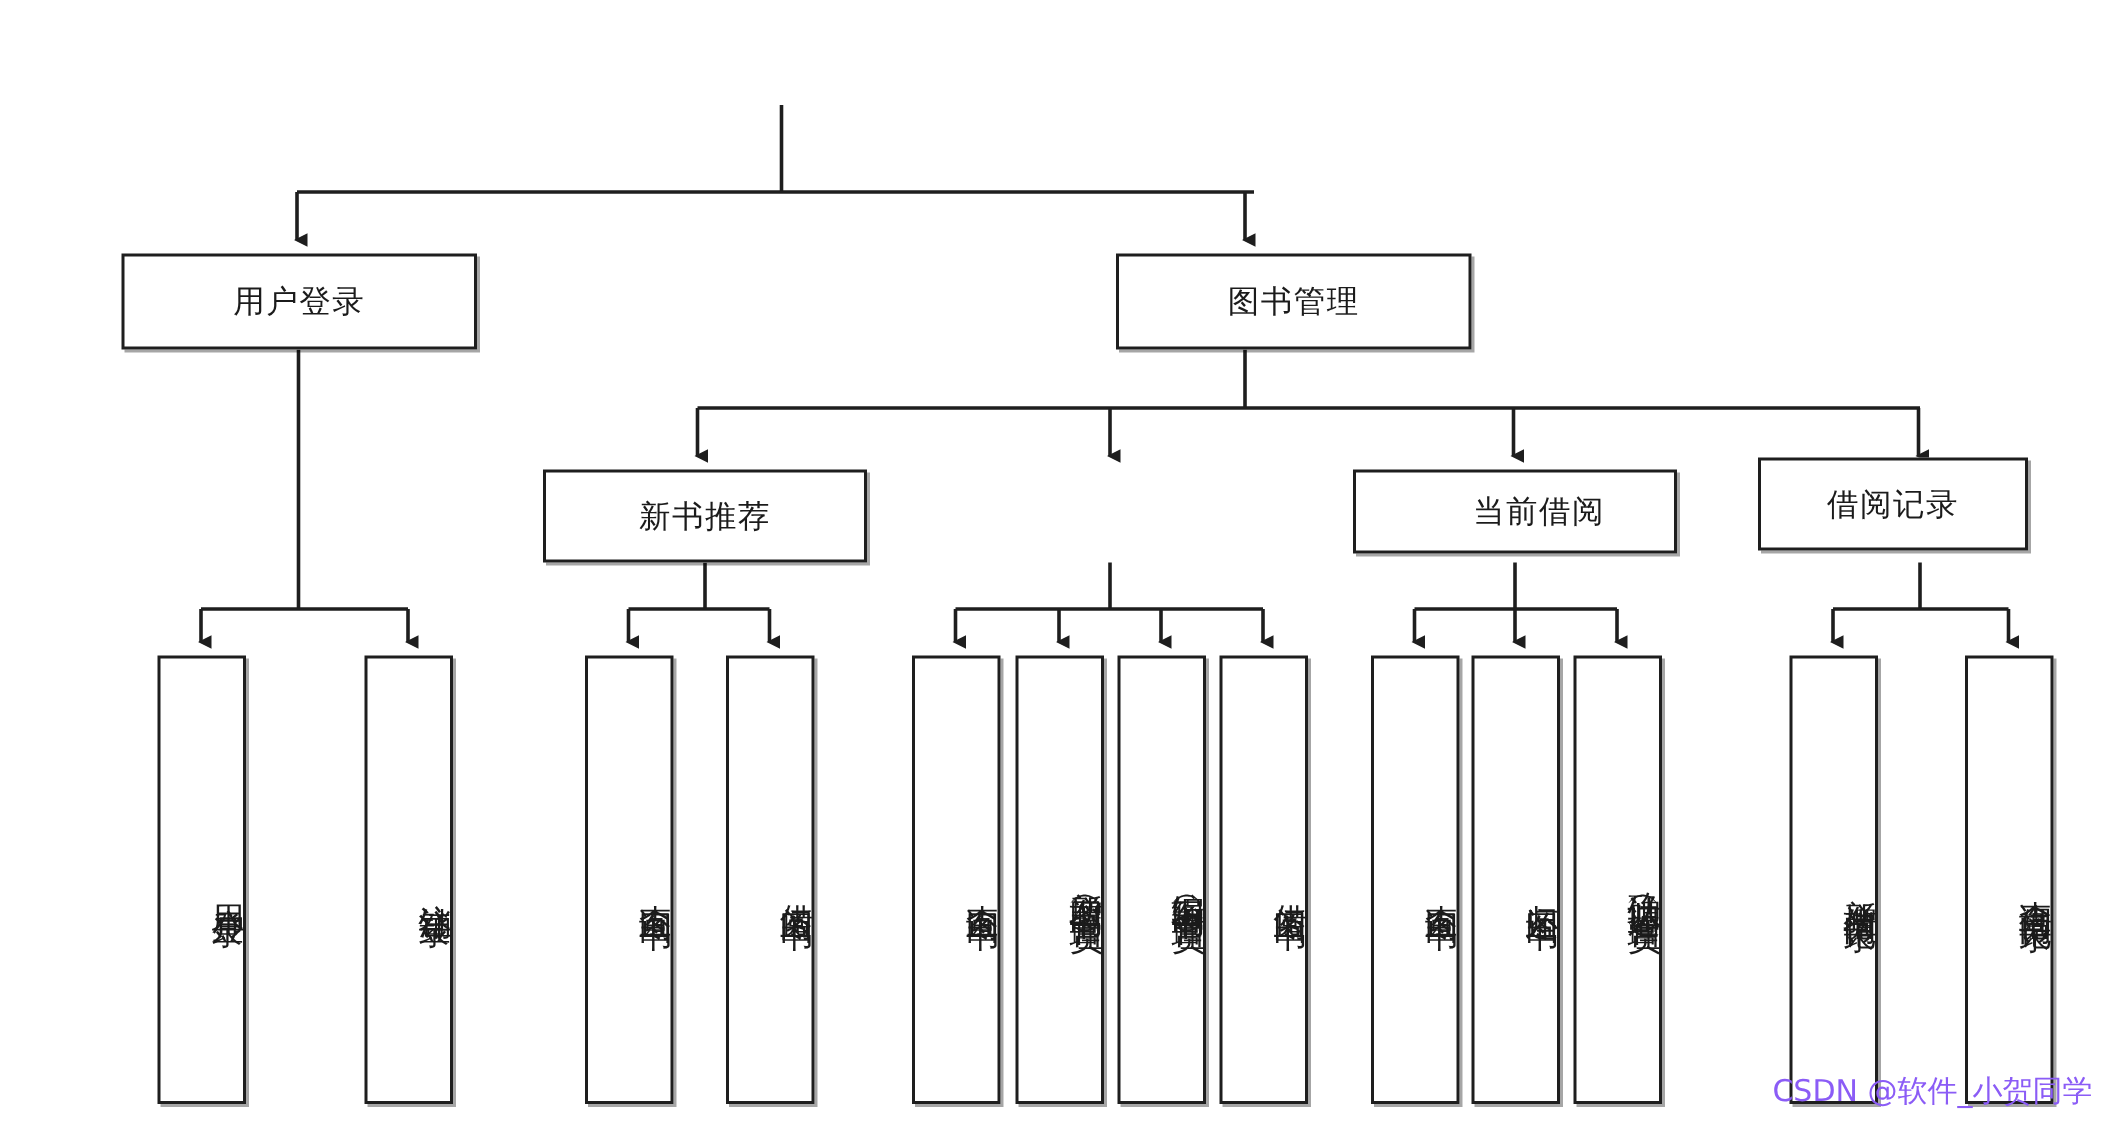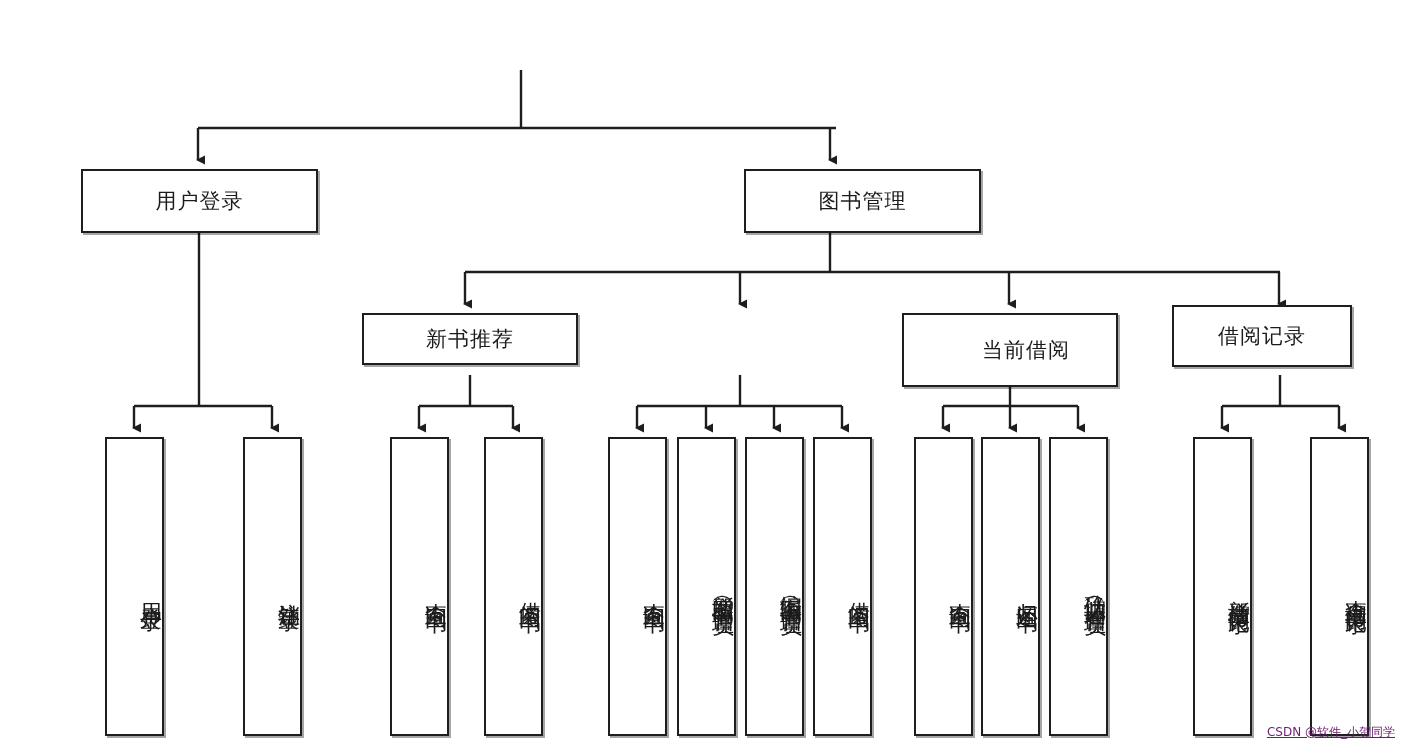--- a/index.html
+++ b/index.html
@@ -35,26 +35,25 @@
     justify-content:center;
   }
   .node.v .vlabel{
     writing-mode:vertical-rl;
     text-orientation:upright;
     white-space:nowrap;
   }
   #watermark{
     position:absolute;
     right:10px;bottom:6px;
-    font-size:12px;
-    color:#701a75;
+    font-size:20px;
+    color:#8b5cf6;
     white-space:nowrap;
     z-index:3;
     font-family:"DejaVu Sans","Liberation Sans",sans-serif;
-    text-decoration:underline;
   }
 </style>
 </head>
 <body>
 
 <div id="root">
 
   <svg id="wires" viewBox="0 0 1405 747" xmlns="http://www.w3.org/2000/svg">
     <defs>
       <marker id="arrow" markerWidth="10" markerHeight="10" refX="5" refY="7" orient="auto" markerUnits="userSpaceOnUse">
@@ -102,22 +101,22 @@
       <path d="M1222,406 L1339,406"></path>
       <path d="M1222,406 L1222,428" marker-end="url(#arrow)"></path>
       <path d="M1339,406 L1339,428" marker-end="url(#arrow)"></path>
     </g>
   </svg>
 
 
   <div class="node h" style="left: 81px; top: 169px; width: 237px; height: 64px;">用户登录</div>
   <div class="node h" style="left: 744px; top: 169px; width: 237px; height: 64px;">图书管理</div>
 
-  <div class="node h" style="left: 362px; top: 313px; width: 216px; height: 52px;">新书推荐</div>
-  <div class="node h" style="left: 902px; top: 313px; width: 216px; height: 74px; padding-left: 32px;">当前借阅</div>
+  <div class="node h" style="left: 362px; top: 313px; width: 216px; height: 62px;">新书推荐</div>
+  <div class="node h" style="left: 902px; top: 313px; width: 216px; height: 56px; padding-left: 32px;">当前借阅</div>
   <div class="node h" style="left: 1172px; top: 305px; width: 180px; height: 62px;">借阅记录</div>
 
   <div class="node v" style="left: 105px; top: 437px; width: 59px; height: 299px;">
       <span class="vlabel">用户登录</span>
     </div>
   <div class="node v" style="left: 243px; top: 437px; width: 59px; height: 299px;">
       <span class="vlabel">注销登录</span>
     </div>
   <div class="node v" style="left: 390px; top: 437px; width: 59px; height: 299px;">
       <span class="vlabel">查询图书</span>

